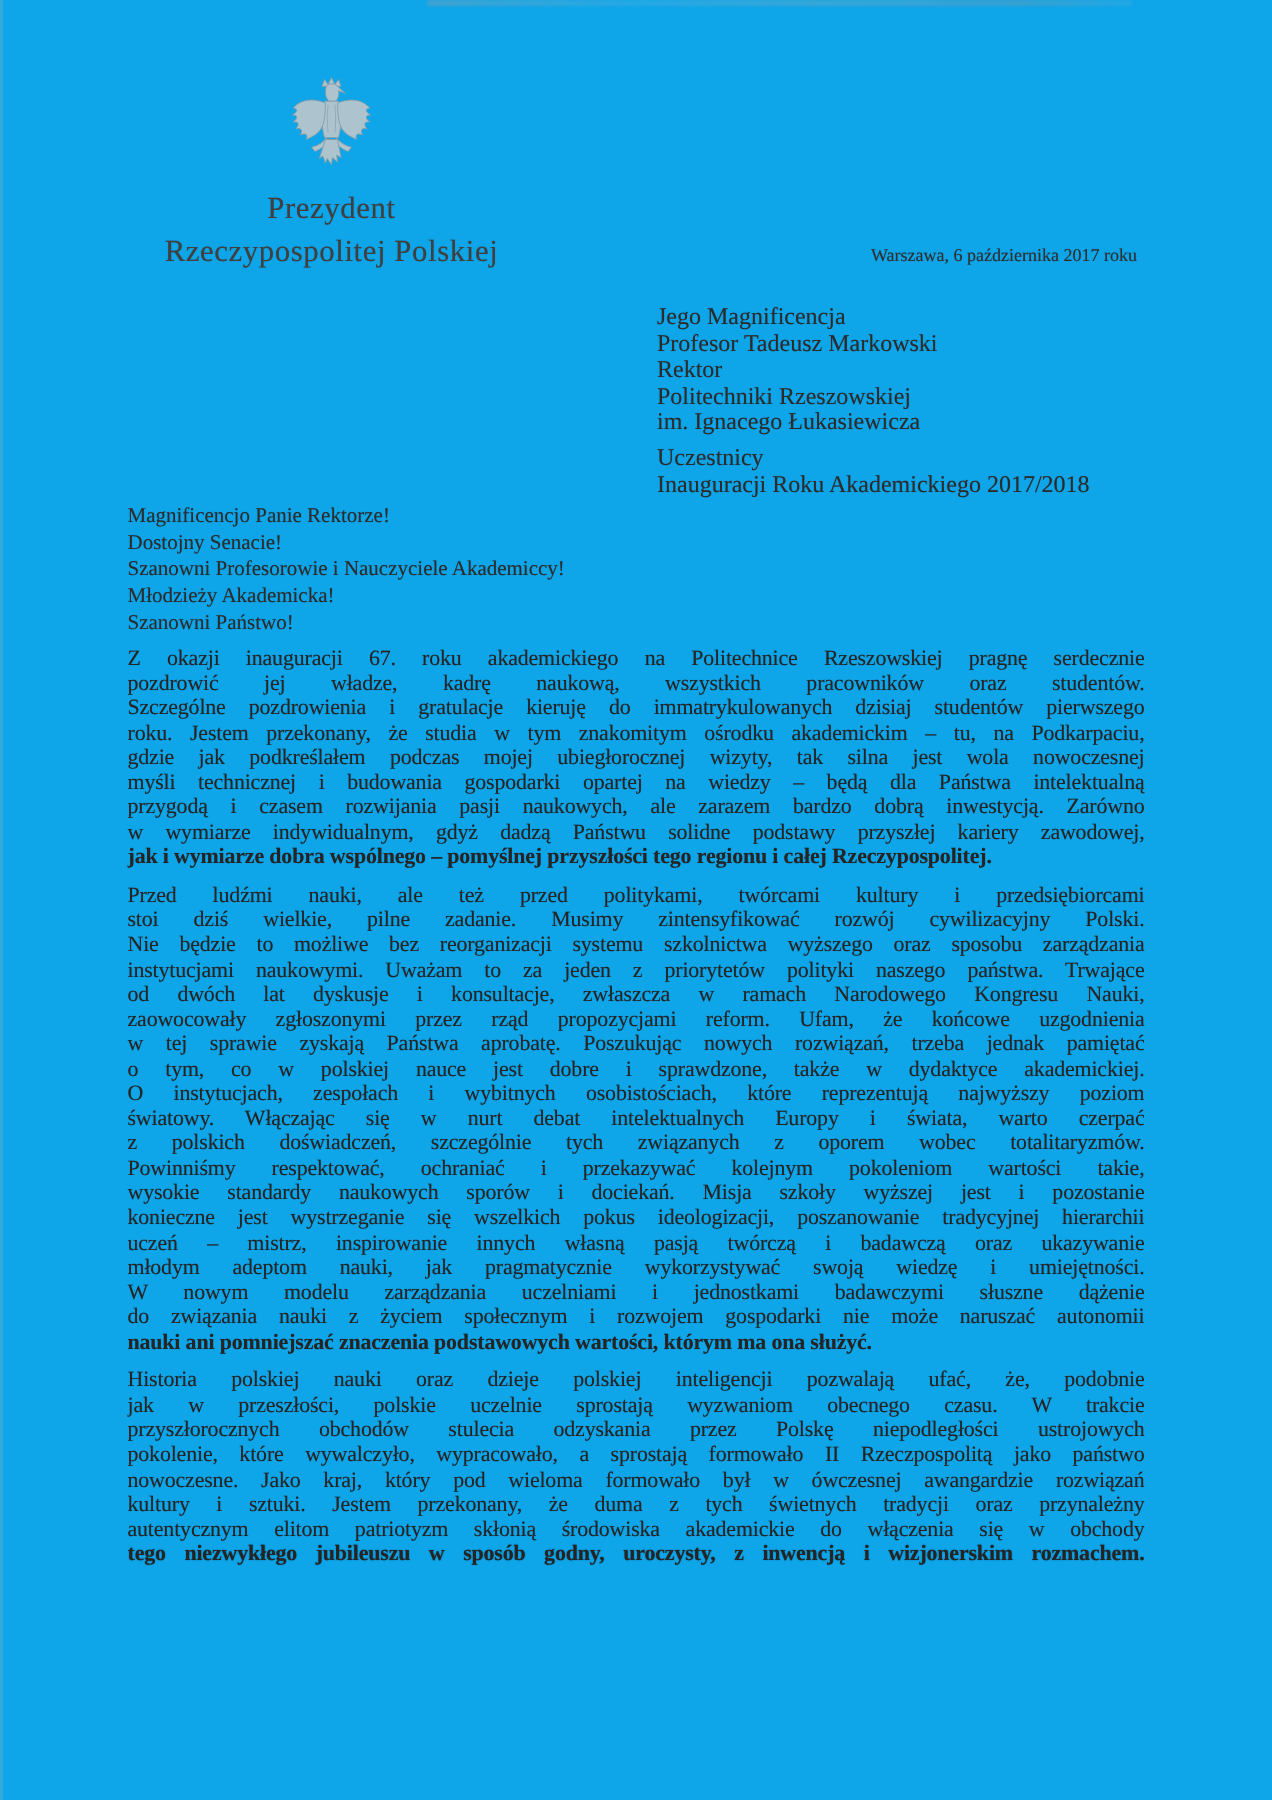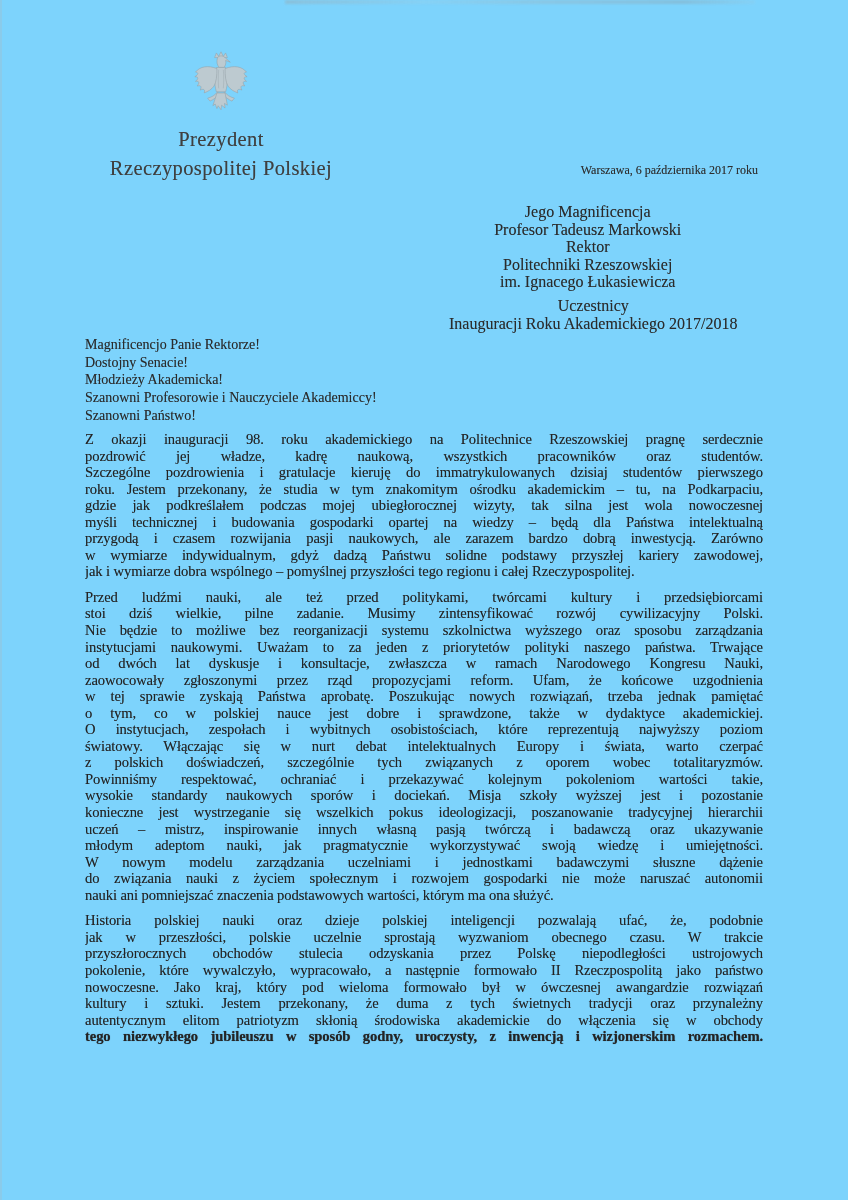--- a/index.html
+++ b/index.html
@@ -6,21 +6,21 @@
   html, body {
     margin: 0;
     padding: 0;
     background: #e9e9e9;
   }
   .sheet {
     position: relative;
     width: 848px;
     height: 1200px;
     margin: 0 auto;
-    background: #7dd3fc;
+    background: #0ea5e9;
     overflow: hidden;
     font-family: "Liberation Serif", "DejaVu Serif", serif;
     color: #262626;
   }
   
   .scan-artifact-top {
     position: absolute;
     top: 0; left: 285px;
     width: 470px; height: 4px;
     background: linear-gradient(90deg,
@@ -68,23 +68,22 @@
   }
 
   .addressee {
     position: absolute;
     left: 438px;
     top: 203px;
     font-size: 16px;
     line-height: 17.6px;
     color: #2b2b2b;
     text-shadow: 0 0 .5px rgba(40,40,40,.4);
-    text-align: center;
-  }
-  .addressee .block2 { margin-top: 6px; margin-left: 11px; }
+  }
+  .addressee .block2 { margin-top: 6px; }
 
   .salutation {
     position: absolute;
     left: 85px;
     top: 336px;
     font-size: 14px;
     line-height: 17.7px;
     color: #2b2b2b;
     text-shadow: 0 0 .5px rgba(40,40,40,.4);
   }
@@ -101,21 +100,21 @@
   }
   .para + .para { margin-top: 9px; }
   .line {
     height: 16.55px;
     line-height: 16.55px;
     overflow: hidden;
     text-align: justify;
     text-align-last: justify;
     white-space: normal;
   }
-  .line.last { text-align-last: left; }
+  .line.last { text-align-last: left; font-weight: bold; }
   
   .para:last-child .line:last-child {
     font-weight: 600;
     text-shadow: 0 0 .8px rgba(20,20,20,.6);
   }
 </style>
 </head>
 <body>
 
 <div class="sheet">
@@ -164,28 +163,28 @@
       </div>
     <div class="block2">
         <div>Uczestnicy</div>
         <div>Inauguracji Roku Akademickiego 2017/2018</div>
       </div>
   </div>
 
   <div class="salutation">
       <div>Magnificencjo Panie Rektorze!</div>
       <div>Dostojny Senacie!</div>
+      <div>Szanowni Profesorowie i Nauczyciele Akademiccy!</div>
       <div>Młodzieży Akademicka!</div>
-      <div>Szanowni Profesorowie i Nauczyciele Akademiccy!</div>
       <div>Szanowni Państwo!</div>
     </div>
 
   <div class="letter-body">
       <div class="para">
-        <div class="line">Z okazji inauguracji 98. roku akademickiego na Politechnice Rzeszowskiej pragnę serdecznie</div>
+        <div class="line">Z okazji inauguracji 67. roku akademickiego na Politechnice Rzeszowskiej pragnę serdecznie</div>
         <div class="line">pozdrowić jej władze, kadrę naukową, wszystkich pracowników oraz studentów.</div>
         <div class="line">Szczególne pozdrowienia i gratulacje kieruję do immatrykulowanych dzisiaj studentów pierwszego</div>
         <div class="line">roku. Jestem przekonany, że studia w tym znakomitym ośrodku akademickim – tu, na Podkarpaciu,</div>
         <div class="line">gdzie jak podkreślałem podczas mojej ubiegłorocznej wizyty, tak silna jest wola nowoczesnej</div>
         <div class="line">myśli technicznej i budowania gospodarki opartej na wiedzy – będą dla Państwa intelektualną</div>
         <div class="line">przygodą i czasem rozwijania pasji naukowych, ale zarazem bardzo dobrą inwestycją. Zarówno</div>
         <div class="line">w wymiarze indywidualnym, gdyż dadzą Państwu solidne podstawy przyszłej kariery zawodowej,</div>
         <div class="line last">jak i wymiarze dobra wspólnego – pomyślnej przyszłości tego regionu i całej Rzeczypospolitej.</div>
       </div>
       <div class="para">
@@ -206,21 +205,21 @@
         <div class="line">uczeń – mistrz, inspirowanie innych własną pasją twórczą i badawczą oraz ukazywanie</div>
         <div class="line">młodym adeptom nauki, jak pragmatycznie wykorzystywać swoją wiedzę i umiejętności.</div>
         <div class="line">W nowym modelu zarządzania uczelniami i jednostkami badawczymi słuszne dążenie</div>
         <div class="line">do związania nauki z życiem społecznym i rozwojem gospodarki nie może naruszać autonomii</div>
         <div class="line last">nauki ani pomniejszać znaczenia podstawowych wartości, którym ma ona służyć.</div>
       </div>
       <div class="para">
         <div class="line">Historia polskiej nauki oraz dzieje polskiej inteligencji pozwalają ufać, że, podobnie</div>
         <div class="line">jak w przeszłości, polskie uczelnie sprostają wyzwaniom obecnego czasu. W trakcie</div>
         <div class="line">przyszłorocznych obchodów stulecia odzyskania przez Polskę niepodległości ustrojowych</div>
-        <div class="line">pokolenie, które wywalczyło, wypracowało, a następnie formowało II Rzeczpospolitą jako państwo</div>
+        <div class="line">pokolenie, które wywalczyło, wypracowało, a sprostają formowało II Rzeczpospolitą jako państwo</div>
         <div class="line">nowoczesne. Jako kraj, który pod wieloma formowało był w ówczesnej awangardzie rozwiązań</div>
         <div class="line">kultury i sztuki. Jestem przekonany, że duma z tych świetnych tradycji oraz przynależny</div>
         <div class="line">autentycznym elitom patriotyzm skłonią środowiska akademickie do włączenia się w obchody</div>
         <div class="line">tego niezwykłego jubileuszu w sposób godny, uroczysty, z inwencją i wizjonerskim rozmachem.</div>
       </div>
     </div>
 
 </div>
 
 </body></html>

